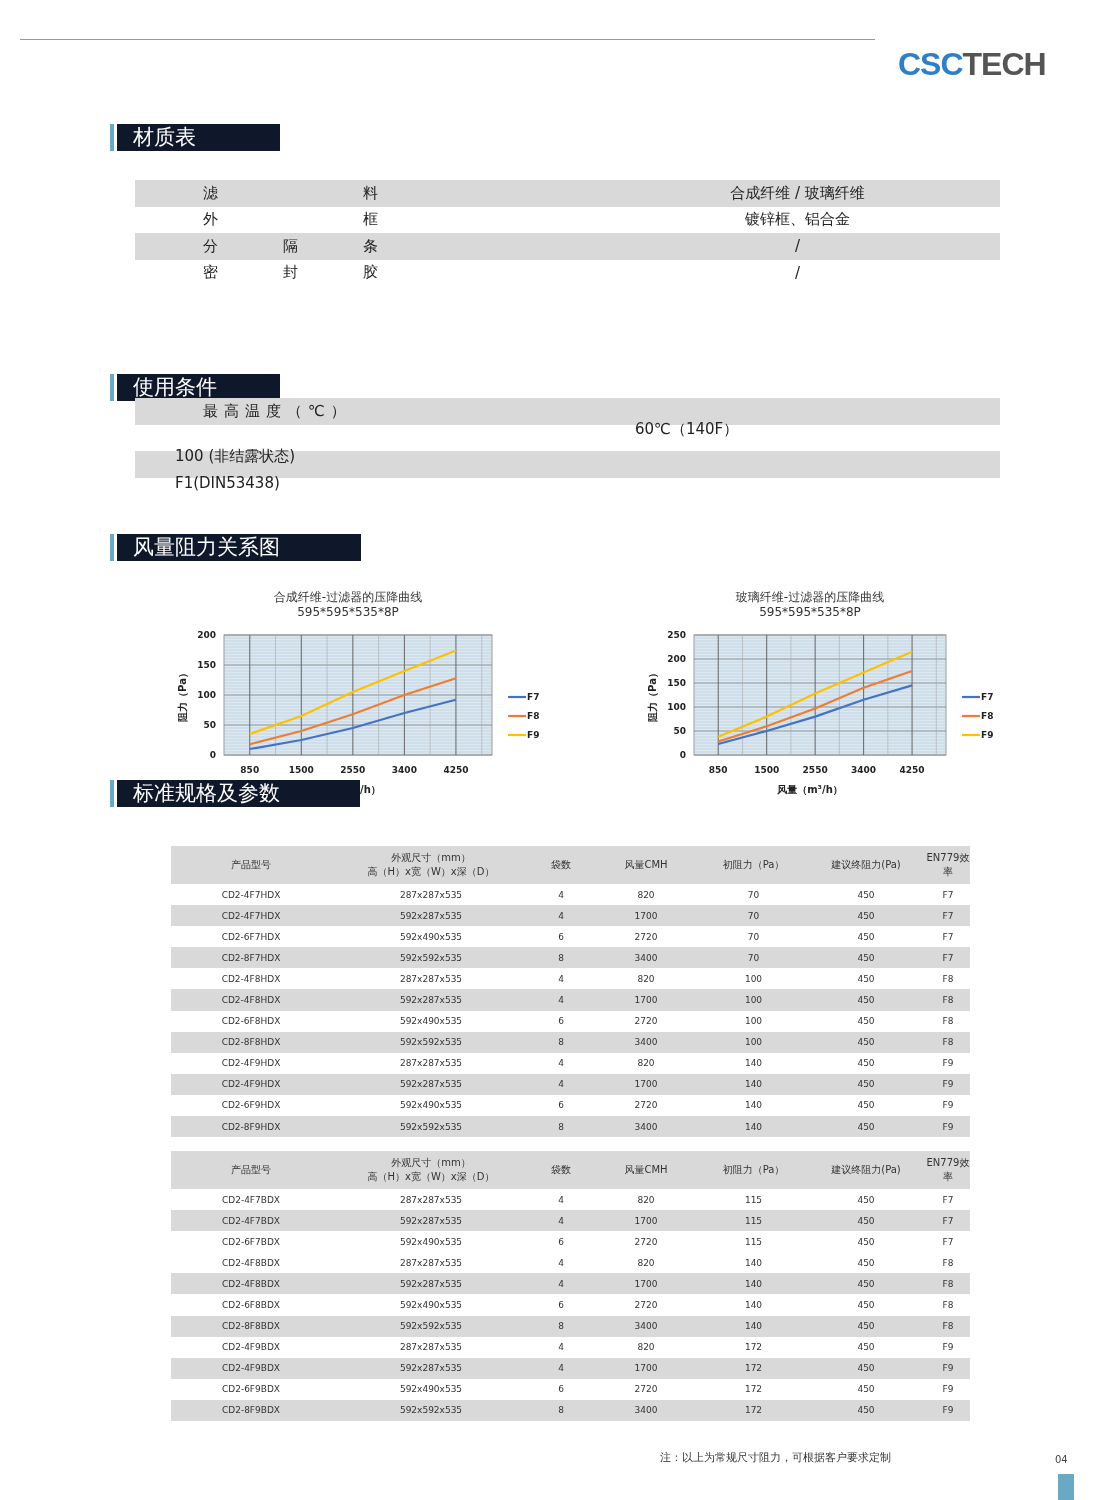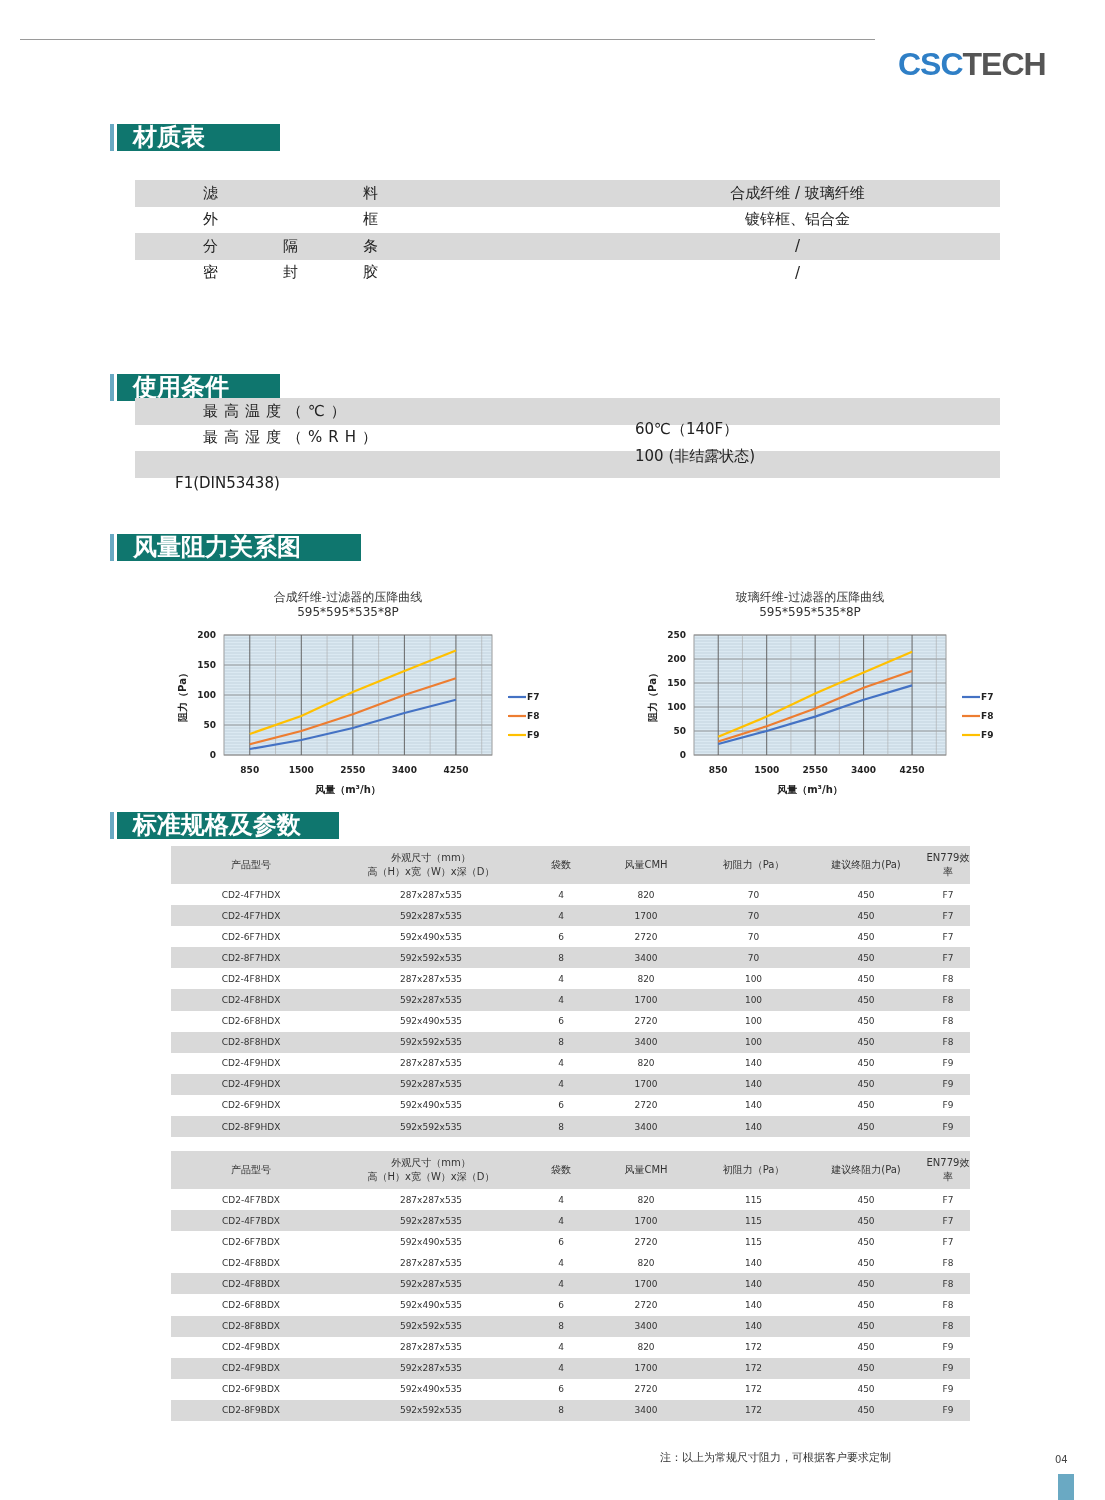--- a/index.html
+++ b/index.html
@@ -3,21 +3,21 @@
 <meta charset="utf-8">
 <style>
   * { box-sizing: border-box; margin: 0; padding: 0; }
   body { width: 1105px; height: 1500px; background: #ffffff; font-family: "DejaVu Sans", sans-serif; color: #222; position: relative; overflow: hidden; }
   .top-rule { position: absolute; left: 20px; top: 39px; width: 855px; height: 1px; background: #9a9a9a; }
   .logo { position: absolute; left: 898px; top: 22px; font-family: "Liberation Sans", sans-serif; font-weight: bold; font-size: 32px; letter-spacing: -1px; margin-top: 24px; }
   .logo .csc { color: #2f7fc6; }
   .logo .tech { color: #555; }
   .sec-head { position: absolute; left: 110px; height: 27px; display: flex; }
   .sec-head .bar { width: 4px; height: 100%; background: #6aa9c3; margin-right: 3px; }
-  .sec-head .label { background: #0f766e; color: #fff; font-size: 24px; font-weight: bold; padding: 1px 0 0 16px; line-height: 25px; }
+  .sec-head .label { background: #0f172a; color: #fff; font-size: 21px; font-weight: normal; padding: 1px 0 0 16px; line-height: 25px; }
   .kv-table { position: absolute; left: 135px; width: 865px; }
   .kv-row { height: 26.5px; display: flex; align-items: center; font-size: 15px; }
   .kv-row.shade { background: #d9d9d9; }
   .kv-row .k { width: 460px; padding-left: 68px; display: flex; }
   .kv-row .v { flex: 1; }
   .mat .k span { display: inline-block; width: 80px; }
   .mat .v { padding-left: 0; text-align: center; width: 405px; flex: none; margin-left: 0; }
   .cond .k { letter-spacing: 6px; }
   .cond .v { padding-left: 40px; margin-top: 37px; }
   .chart { position: absolute; }
@@ -80,21 +80,20 @@
 <div class="sec-head" style="top:342px; width:170px;margin-top:32px;">
   <div class="bar"></div>
   <div class="label" style="width:163px;">使用条件</div>
 </div>
 <div class="kv-table cond" style="top:398px;">
   <div class="kv-row shade">
     <div class="k">最高温度（℃）</div>
     <div class="v">60℃（140F）</div>
   </div>
   <div class="kv-row">
-    <div class="k">最高湿度（%RH）</div>
     <div class="v">100 (非结露状态)</div>
   </div>
   <div class="kv-row shade">
     <div class="v">F1(DIN53438)</div>
   </div>
 </div>
 
 <div class="sec-head" style="top:534px; width:251px;">
   <div class="bar"></div>
   <div class="label" style="width:244px;">风量阻力关系图</div>
@@ -256,21 +255,21 @@
       <polyline points="78.23076923076923,156.56 126.69230769230768,141.2 175.15384615384613,123.44 223.6153846153846,102.8 272.0769230769231,86" fill="none" stroke="#ed7d31" stroke-width="2.2"></polyline>
       <line x1="322" x2="340" y1="131" y2="131" stroke="#ed7d31" stroke-width="2.2"></line>
       <text x="341" y="134" font-size="9" font-weight="bold" fill="#222">F8</text>
       <polyline points="78.23076923076923,151.76 126.69230769230768,131.6 175.15384615384613,108.56 223.6153846153846,87.44 272.0769230769231,66.8" fill="none" stroke="#ffc000" stroke-width="2.2"></polyline>
       <line x1="322" x2="340" y1="150" y2="150" stroke="#ffc000" stroke-width="2.2"></line>
       <text x="341" y="153" font-size="9" font-weight="bold" fill="#222">F9</text>
       <text x="170" y="208" font-size="10" font-weight="bold" text-anchor="middle" fill="#222">风量（m³/h）</text>
       <text transform="translate(16,110) rotate(-90)" font-size="10" font-weight="bold" text-anchor="middle" fill="#222">阻力（Pa）</text>
     </svg></div>
 
-<div class="sec-head" style="top:812px; width:229px;">
+<div class="sec-head" style="top:780px; width:250px;">
   <div class="bar"></div>
   <div class="label" style="width:244px;">标准规格及参数</div>
 </div>
 
 <table class="spec" id="spec1" style="top:846px;">
     <tbody>
       <tr>
     <th style="width:160px">产品型号</th>
     <th style="width:200px">外观尺寸（mm）<br>高（H）x宽（W）x深（D）</th>
     <th style="width:60px">袋数</th>

